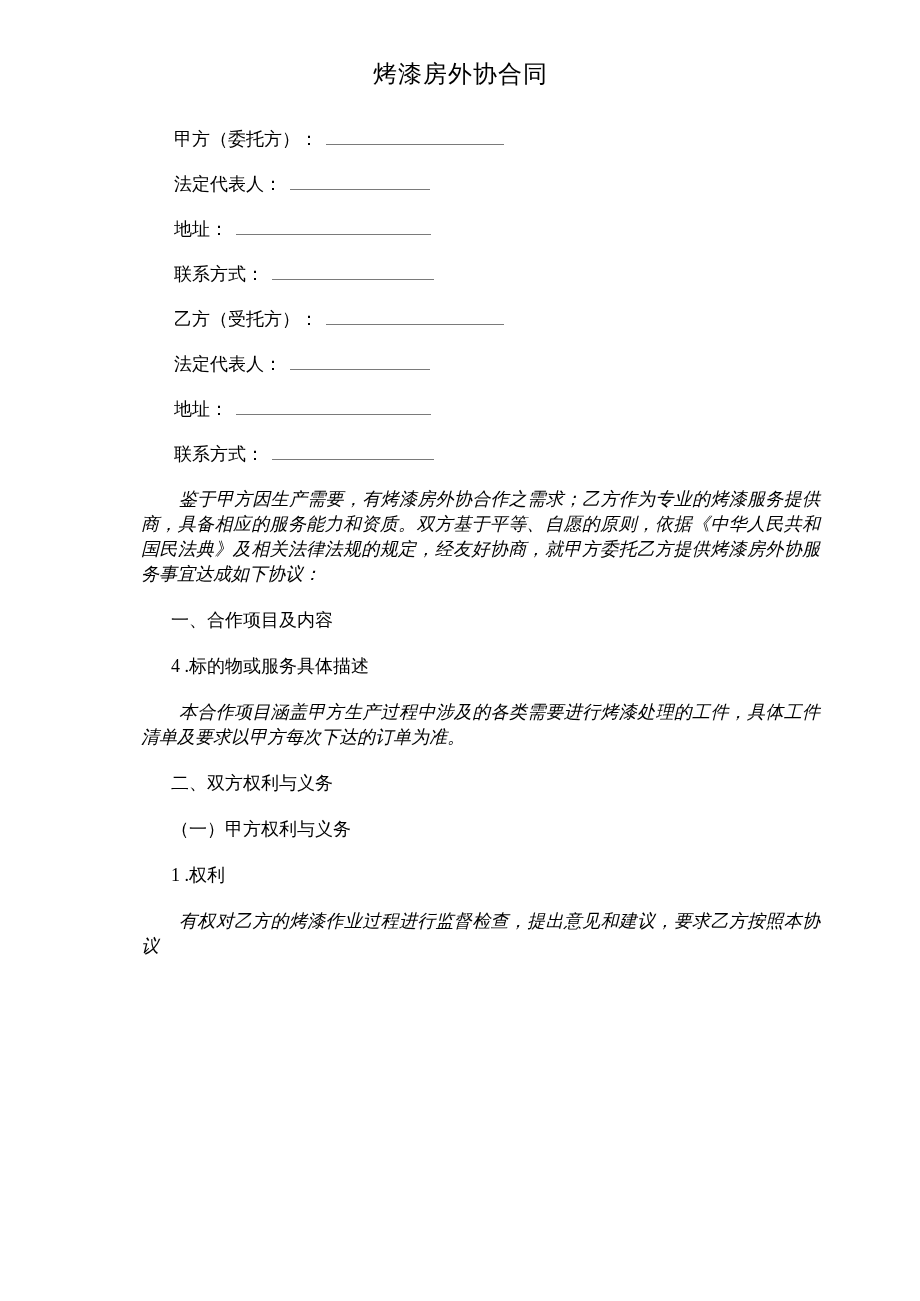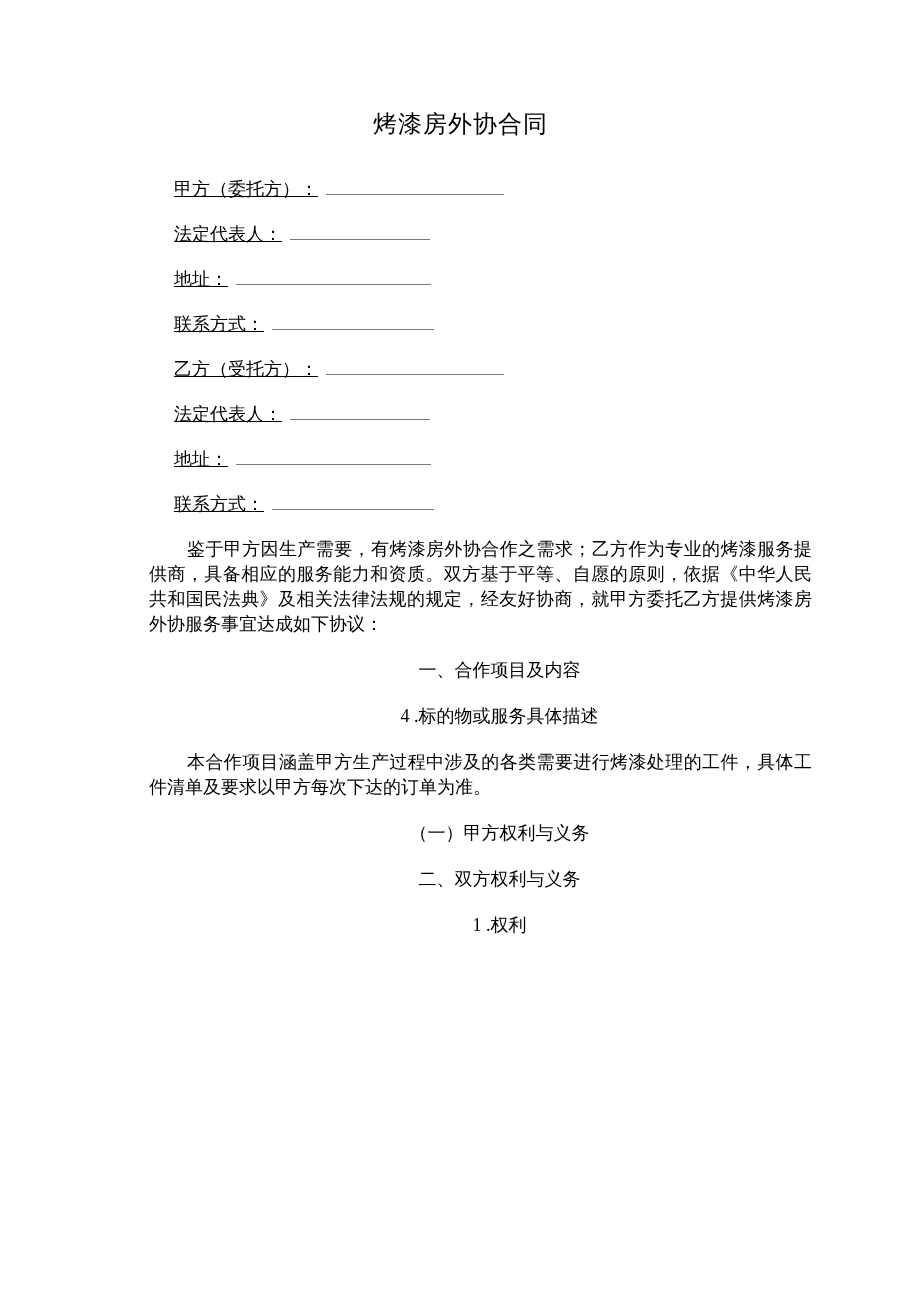--- a/index.html
+++ b/index.html
@@ -9,61 +9,61 @@
   }
   .page {
     position: relative;
     width: 920px;
     height: 1301px;
     box-sizing: border-box;
     background: #ffffff;
     color: #000000;
     font-family: "Liberation Serif", "DejaVu Serif", serif;
     font-size: 18px;
-    padding: 110px 92px 0 133px;
+    padding: 60px 92px 0 133px;
     overflow: hidden;
   }
   .doc-title {
     font-size: 24px;
     font-weight: normal;
     line-height: 28px;
     text-align: center;
     margin: 0 0 39px 0;
     position: relative;
     left: -20px;
     letter-spacing: 1px;
   }
   .field {
     line-height: 24px;
     margin: 21px 0;
     text-indent: 41px;
     white-space: nowrap;
-    text-decoration: underline;
   }
   .blank {
     display: inline-block;
     height: 16px;
     border-bottom: 1px solid #7a7a7a;
     margin-left: 8px;
   }
   .blank.w-party   { width: 178px; }
   .blank.w-rep     { width: 140px; }
   .blank.w-addr    { width: 195px; }
   .blank.w-contact { width: 162px; }
   .para {
     line-height: 25px;
-    margin: 21px 16px;
+    margin: 21px 8px;
     text-indent: 38px;
     text-align: justify;
+    font-style: italic;
   }
   .heading {
     line-height: 25px;
     margin: 21px 0;
     text-indent: 38px;
-    text-align: center;
+    text-align: left;
   }
 </style>
 </head>
 <body>
 
 <div class="page">
 
   <h1 class="doc-title">烤漆房外协合同</h1>
 
   <div class="field">
@@ -88,17 +88,18 @@
     <span>地址：</span><span class="blank w-addr"></span>
   </div>
   <div class="field">
     <span>联系方式：</span><span class="blank w-contact"></span>
   </div>
 
   <p class="para">鉴于甲方因生产需要，有烤漆房外协合作之需求；乙方作为专业的烤漆服务提供商，具备相应的服务能力和资质。双方基于平等、自愿的原则，依据《中华人民共和国民法典》及相关法律法规的规定，经友好协商，就甲方委托乙方提供烤漆房外协服务事宜达成如下协议：</p>
   <p class="heading">一、合作项目及内容</p>
   <p class="heading">4 .标的物或服务具体描述</p>
   <p class="para">本合作项目涵盖甲方生产过程中涉及的各类需要进行烤漆处理的工件，具体工件清单及要求以甲方每次下达的订单为准。</p>
+  <p class="heading">二、双方权利与义务</p>
   <p class="heading">（一）甲方权利与义务</p>
-  <p class="heading">二、双方权利与义务</p>
   <p class="heading">1 .权利</p>
+  <p class="para">有权对乙方的烤漆作业过程进行监督检查，提出意见和建议，要求乙方按照本协议</p>
 
 </div>
 
 </body></html>

